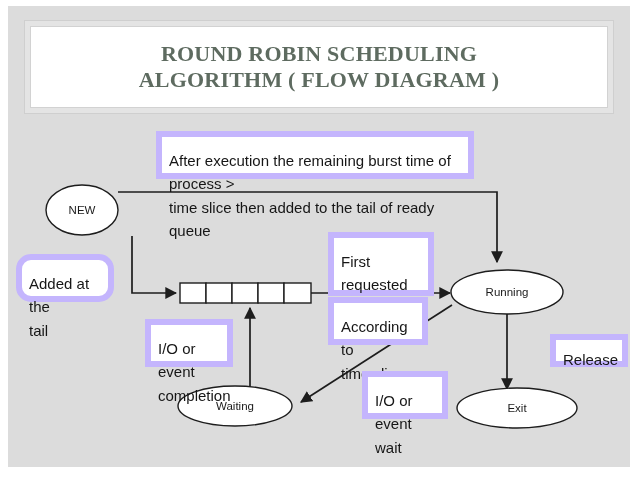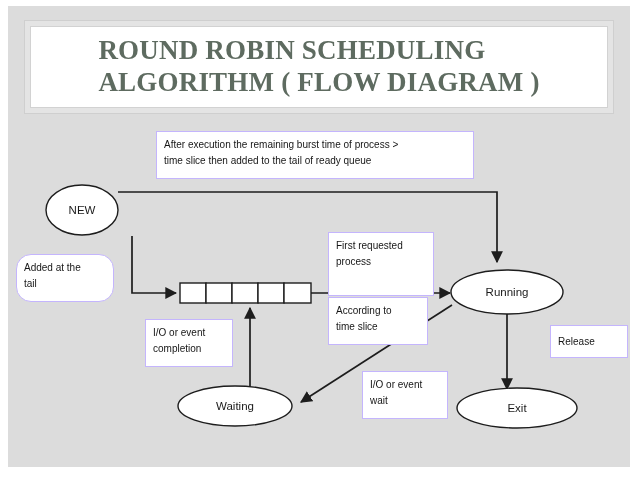--- a/index.html
+++ b/index.html
@@ -26,46 +26,47 @@
   }
   #title-inner{
     width:100%;height:100%;
     background:#ffffff;
     border:1px solid #d2d2d2;
     box-sizing:border-box;
     display:flex;align-items:center;justify-content:center;
   }
   #title-text{
     font-family:"Liberation Serif", serif;
-    font-size:27px;
+    font-size:22px;
     font-weight:bold;
     line-height:1.18;
     color:#5e6b60;
+    text-align:center;
     letter-spacing:.2px;
     white-space:pre-line;
   }
   #diagram{
     position:absolute;
     left:0;top:0;
     width:638px;height:479px;
   }
   .node-label{
     font-family:"Liberation Sans", sans-serif;
     font-size:11.5px;
     fill:#1a1a1a;
   }
   .box-text{
     position:absolute;
     box-sizing:border-box;
     background:#ffffff;
-    border:1px solid #c4b5fd;
-    font-size:10px;
+    border:6px solid #c4b5fd;
+    font-size:15px;
     line-height:1.55;
     color:#161616;
-    padding:5px 7px;
+    padding:12px 7px;
     white-space:pre-line;
   }
   .queue-cell{
     fill:#ffffff;stroke:#1d1d1d;stroke-width:1.4;
   }
   .ellipse{
     fill:#ffffff;stroke:#1d1d1d;stroke-width:1.4;
   }
   .edge{
     stroke:#1d1d1d;stroke-width:1.7;fill:none;
@@ -136,13 +137,13 @@
 
 <div class="box-text" style="left: 328px; top: 297px; width: 100px; height: 48px; white-space: pre-line;">According to
 time slice</div>
 
 <div class="box-text" style="left: 145px; top: 319px; width: 88px; height: 48px; white-space: pre-line;">I/O or event
 completion</div>
 
 <div class="box-text" style="left: 362px; top: 371px; width: 86px; height: 48px; white-space: pre-line;">I/O or event
 wait</div>
 
-<div class="box-text" style="left: 550px; top: 325px; width: 78px; height: 33px; padding-top: 8px; white-space: pre-line;">Release</div>
+<div class="box-text" style="left: 550px; top: 334px; width: 78px; height: 33px; padding-top: 8px; white-space: pre-line;">Release</div>
 
 </body></html>

